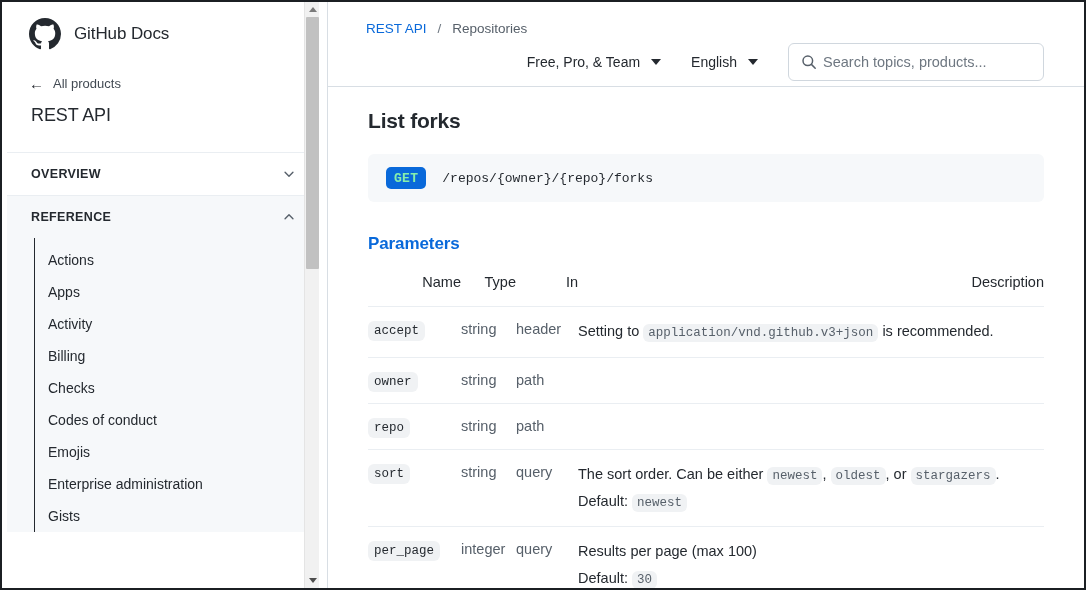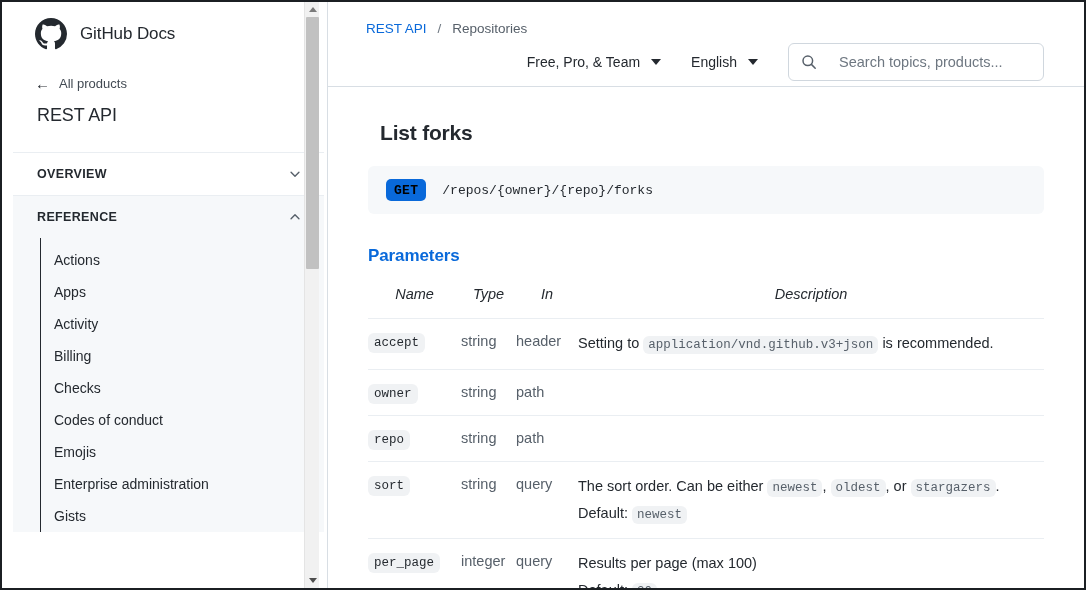--- a/index.html
+++ b/index.html
@@ -29,21 +29,21 @@
     width: 326px;
     flex: 0 0 326px;
     height: 100%;
     box-sizing: border-box;
     border-right: 1px solid #d8dee4;
     background: #ffffff;
     overflow: hidden;
   }
   .sidebar-inner {
     position: absolute;
-    top: 0; left: 11px;
+    top: 0; left: 5px;
     width: 311px;
     height: 100%;
     box-sizing: border-box;
   }
 
   .brand {
     display: flex;
     align-items: center;
     gap: 13px;
     padding: 18px 0 0 22px;
@@ -227,21 +227,21 @@
   }
   .caret {
     width: 0; height: 0;
     border-left: 5px solid transparent;
     border-right: 5px solid transparent;
     border-top: 6px solid #24292f;
   }
   .searchbox {
     display: flex;
     align-items: center;
-    gap: 22px;
+    gap: 6px;
     width: 256px;
     height: 38px;
     box-sizing: border-box;
     padding: 0 12px;
     border: 1px solid #d0d7de;
     border-radius: 6px;
     background: #ffffff;
     cursor: text;
   }
   .search-icon { width: 16px; height: 16px; color: #57606a; flex: 0 0 16px; }
@@ -254,21 +254,21 @@
     background: transparent;
     width: 100%;
     padding: 0;
   }
   .search-input::placeholder { color: #6e7781; }
 
   .content {
     padding: 0 40px 0 40px;
   }
   .article-title {
-    margin: 12px;
+    margin: 0;
     padding-top: 22px;
     font-size: 21px;
     font-weight: bold;
     color: #24292f;
     letter-spacing: -0.2px;
   }
 
   .endpoint {
     margin-top: 21px;
     box-sizing: border-box;
@@ -282,21 +282,21 @@
   }
   .verb {
     display: inline-flex;
     align-items: center;
     justify-content: center;
     min-width: 40px;
     height: 22px;
     padding: 0 8px;
     box-sizing: border-box;
     background: #0969da;
-    color: #000000;
+    color: #86efac;
     border-radius: 5px;
     font-family: "Liberation Mono", monospace;
     font-size: 13px;
     font-weight: bold;
     letter-spacing: 0.3px;
   }
   .endpoint-path {
     font-family: Liberation Mono, monospace;
     font-size: 13px;
     color: #24292f;
@@ -310,27 +310,26 @@
     letter-spacing: -0.1px;
   }
 
   .params-table {
     width: 100%;
     border-collapse: collapse;
     margin-top: 20px;
     table-layout: fixed;
   }
   .params-table th {
-    text-align: center;
+    text-align: right;
     font-weight: normal;
     font-size: 14.5px;
     color: #24292f;
     padding: 0 0 16px 0;
     vertical-align: top;
-    font-style: italic;
   }
   .params-table td {
     padding: 14px 0 14px 0;
     vertical-align: top;
     border-top: 1px solid #eaeef2;
     font-size: 14.5px;
     color: #57606a;
   }
   .col-name { width: 93px; }
   .col-type { width: 55px; }

